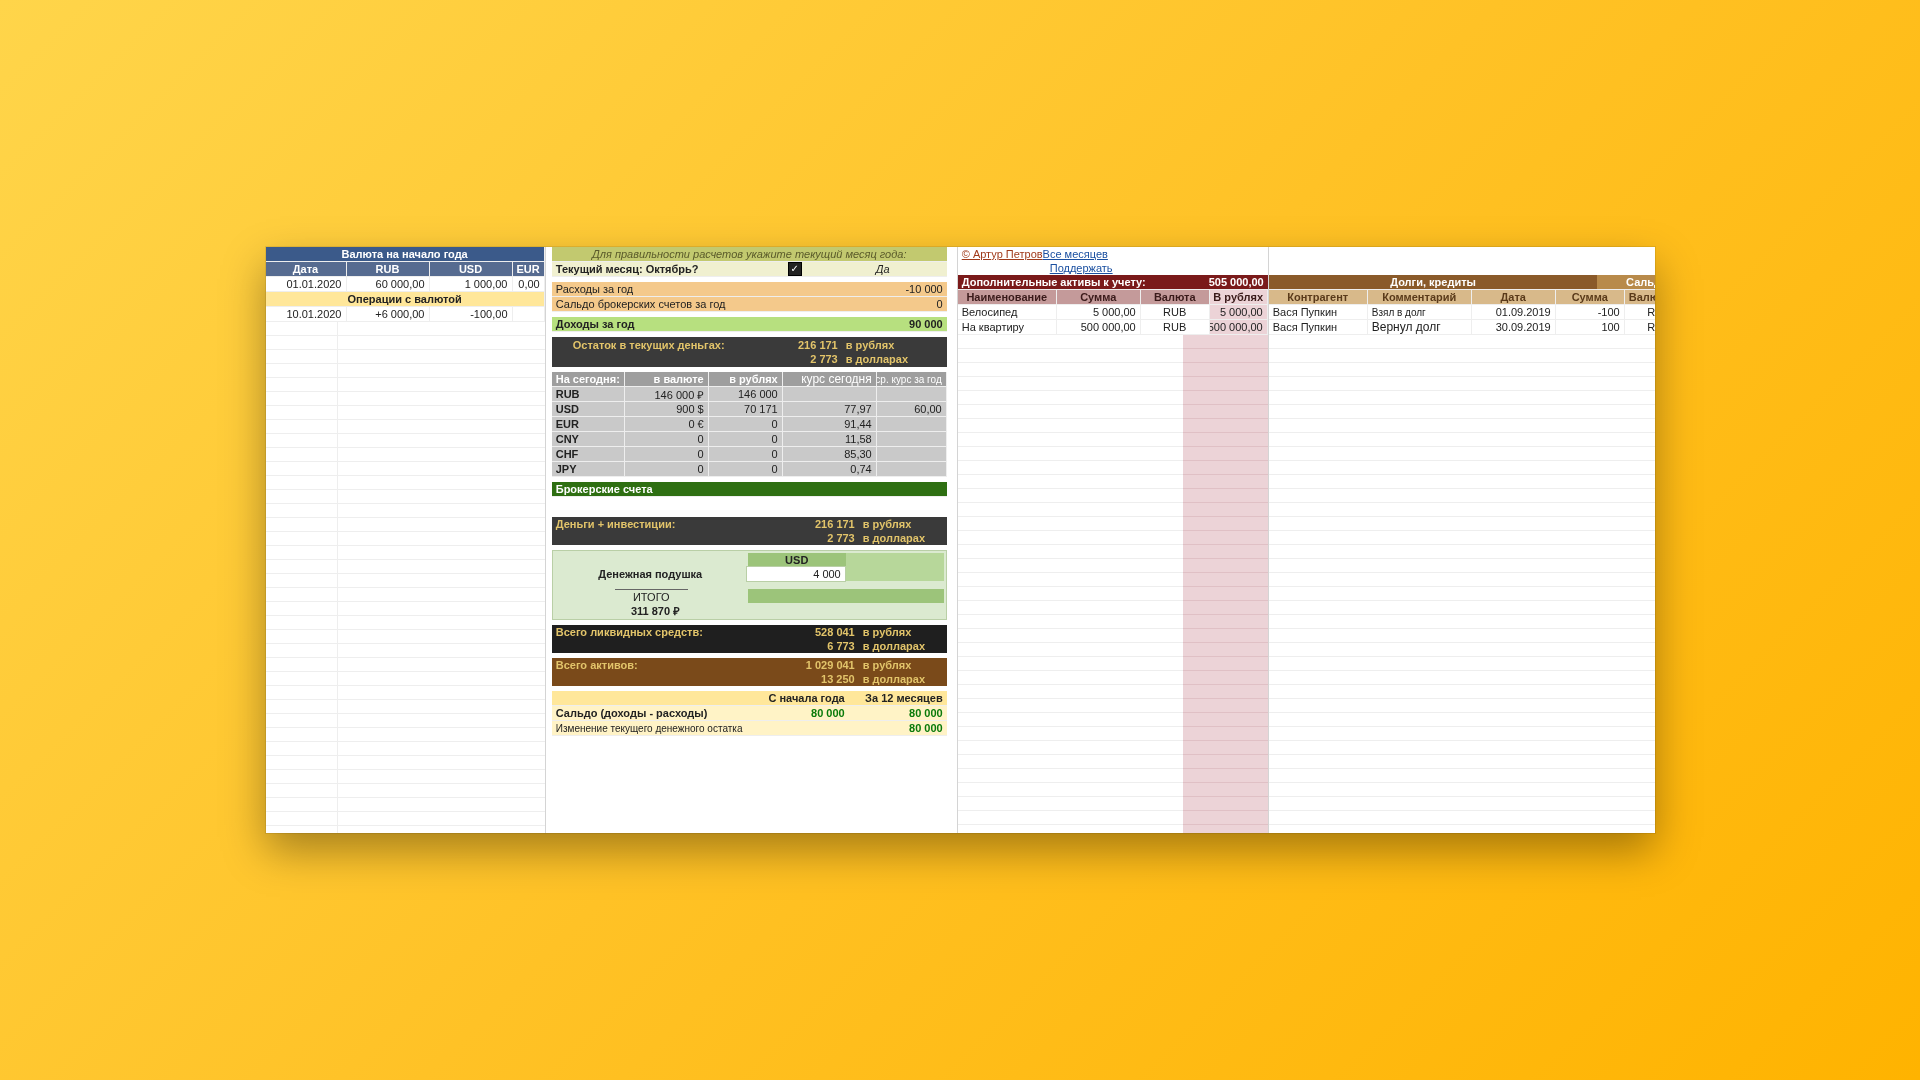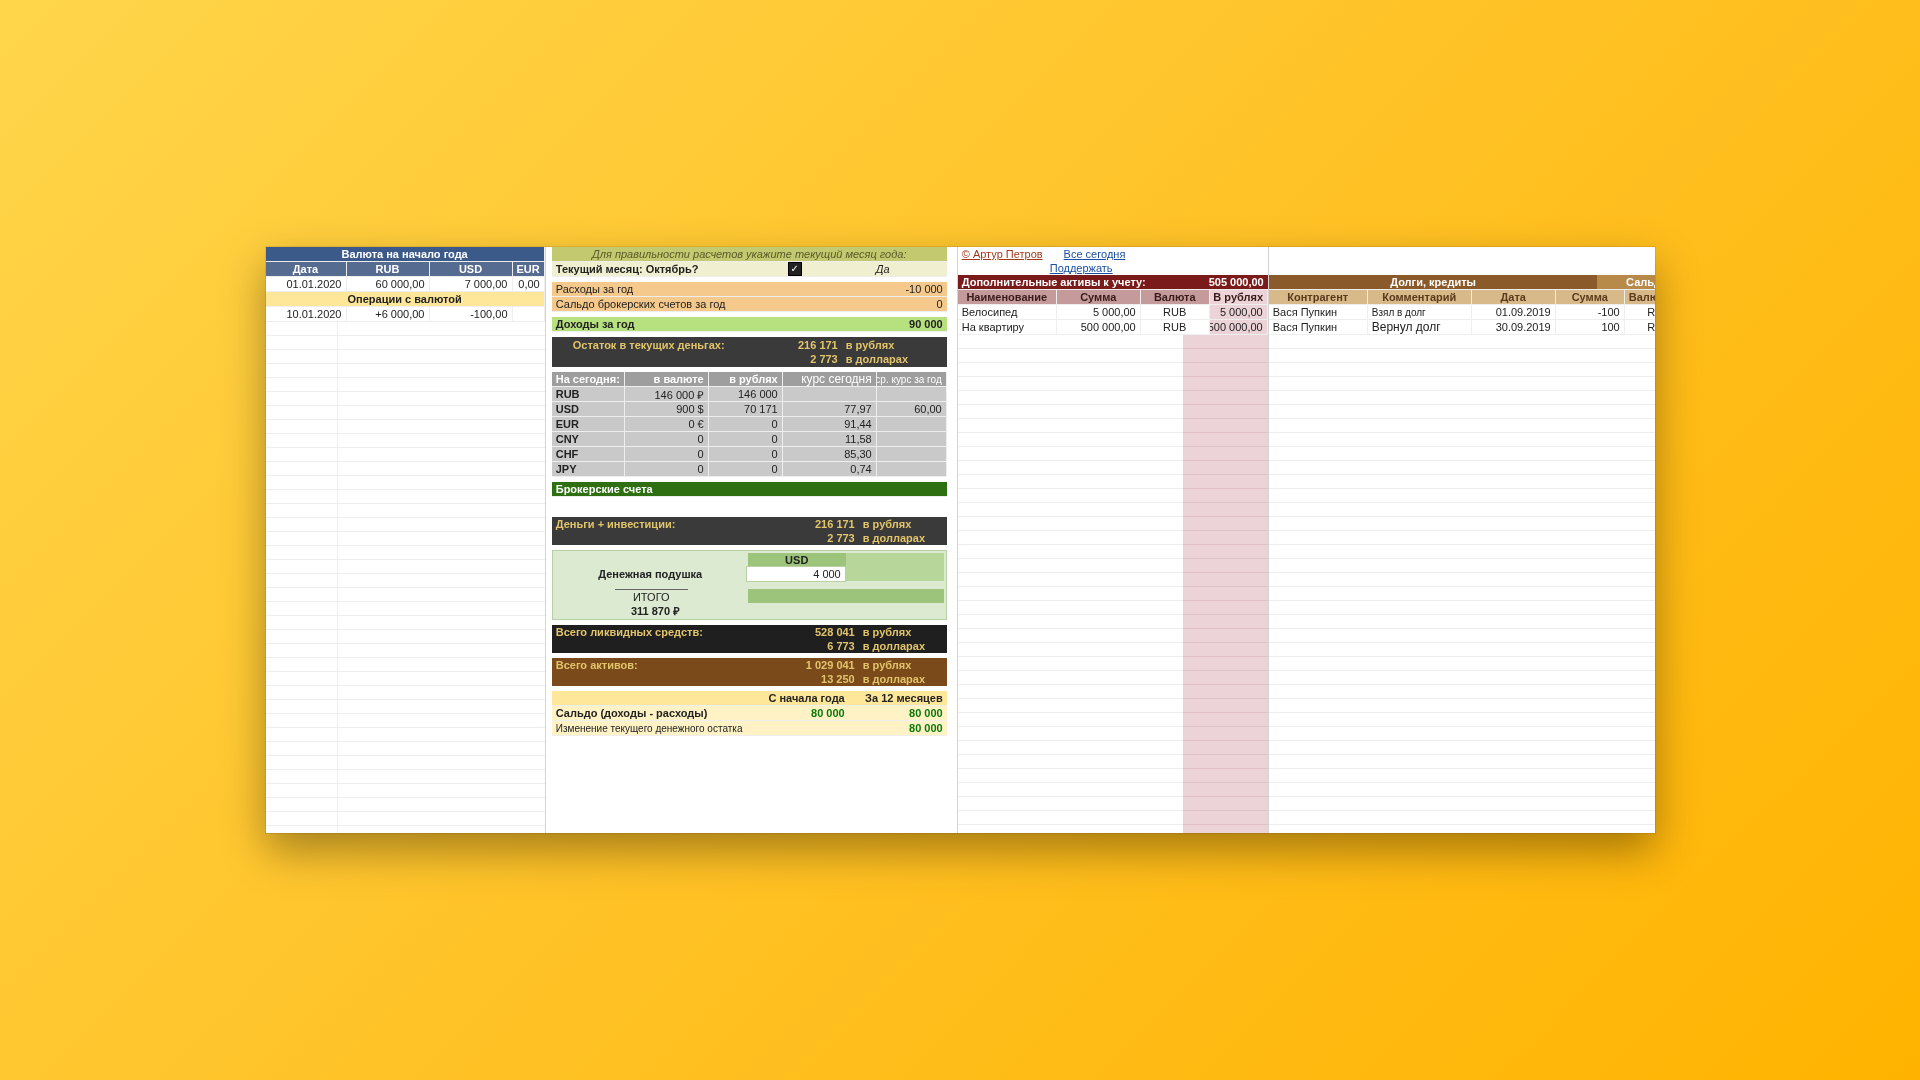--- a/index.html
+++ b/index.html
@@ -65,21 +65,21 @@
     </div>
     <div class="row hdr2">
       <div class="c ctr" style="width:72px">Дата</div>
       <div class="c ctr" style="width:74px">RUB</div>
       <div class="c ctr" style="width:74px">USD</div>
       <div class="c ctr" style="flex:1">EUR</div>
     </div>
     <div class="row">
       <div class="c r" style="width:72px">01.01.2020</div>
       <div class="c r" style="width:74px">60 000,00</div>
-      <div class="c r" style="width:74px">7 000,00</div>
+      <div class="c r" style="width:74px">1 000,00</div>
       <div class="c r" style="flex:1">0,00</div>
     </div>
     <div class="row hglt-yel">
       <div class="c ctr" style="width:100%">Операции с валютой</div>
     </div>
     <div class="row">
       <div class="c r" style="width:72px">10.01.2020</div>
       <div class="c r" style="width:74px">+6 000,00</div>
       <div class="c r" style="width:74px">-100,00</div>
       <div class="c r" style="flex:1"></div>
@@ -268,22 +268,22 @@
     </div>
     <div class="row" style="background:#fff3c6">
       <div class="c" style="flex:1;border:none;font-size:10px">Изменение текущего денежного остатка</div>
       <div class="c r" style="width:90px;border:none"></div>
       <div class="c r greenv" style="width:90px;border:none">80 000</div>
     </div>
   </div>
 
   <div class="col colC">
     <div class="row" style="background:#fff;border:none;padding-left:4px">
-      <span class="link" style="color:#a03a1a;margin-right:21px">© Артур Петров</span>
-      <span class="link">Все сегодня</span>
+      <span class="link" style="color:#a03a1a;margin-right:0">© Артур Петров</span>
+      <span class="link">Все месяцев</span>
     </div>
     <div class="row" style="background:#fff;border:none;padding-left:92px">
       <span class="link">Поддержать</span>
     </div>
     <div class="row darkred">
       <div class="c" style="flex:1;border:none">Дополнительные активы к учету:</div>
       <div class="c r" style="width:80px;border:none">505 000,00</div>
     </div>
     <div class="row" style="background:#c49a9a;color:#3a1a1a;font-weight:bold">
       <div class="c ctr" style="width:90px">Наименование</div>

